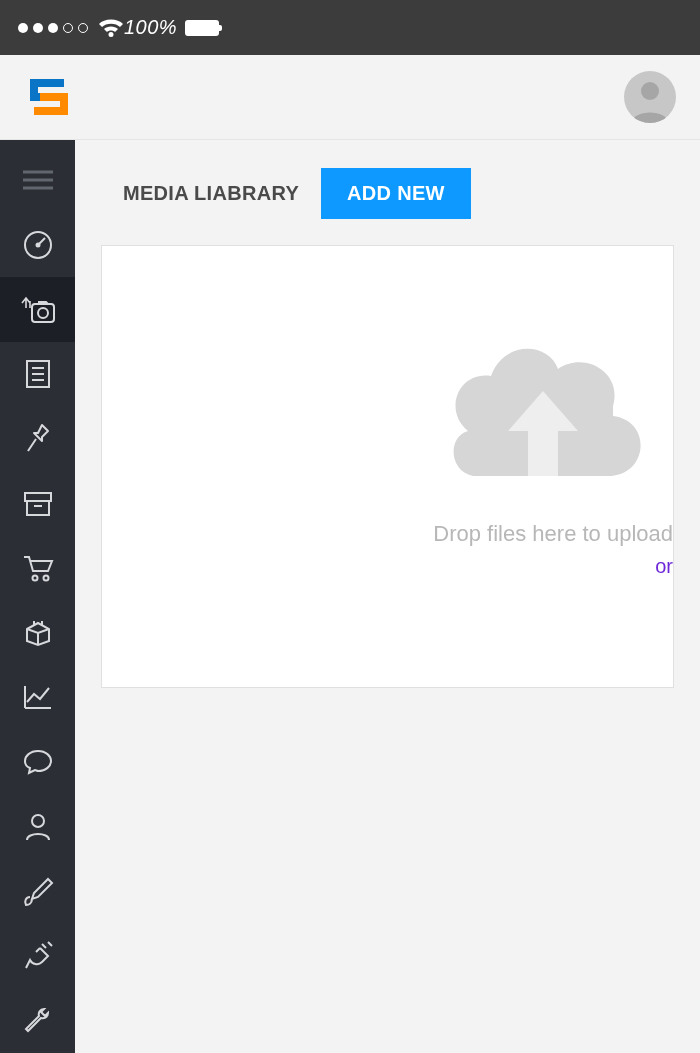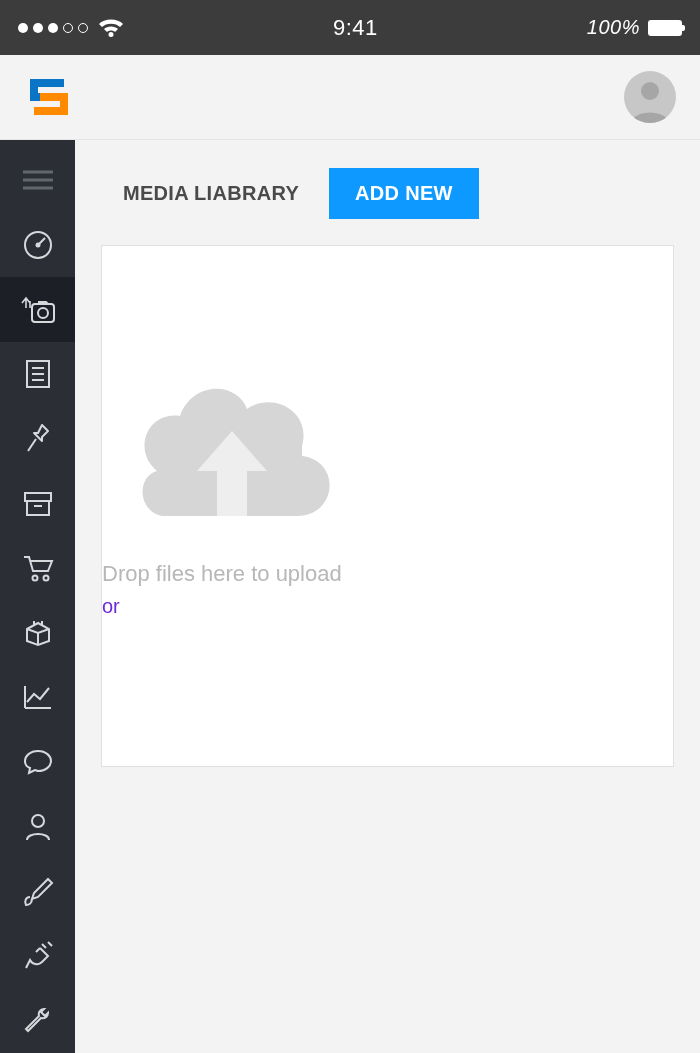--- a/index.html
+++ b/index.html
@@ -105,31 +105,30 @@
     font-weight: 700;
     color: #4a4a4a;
     padding: 14px 22px;
     cursor: pointer;
     letter-spacing: 0.3px;
   }
   .tab.primary {
     background: #0d99ff;
     color: #fff;
     padding: 14px 26px;
-    margin-left: 8px;
   }
 
   
   .upload-panel {
     background: #fff;
     border: 1px solid #e0e0e0;
-    height: 522px;
+    height: 443px;
     display: flex;
     flex-direction: column;
-    align-items: flex-start;
+    align-items: flex-end;
     justify-content: center;
     padding-bottom: 20px;
   }
   .cloud-wrap { margin-bottom: 20px; }
   .drop-text {
     color: #b7b7b7;
     font-size: 22px;
     margin-bottom: 8px;
     text-align: center;
   }
@@ -160,21 +159,20 @@
         <span class="dot on"></span>
       <span class="dot off"></span>
         <span class="dot off"></span>
     </div>
     <span>
       <svg width="26" height="20" viewBox="0 0 26 20">
           <path d="M1 6 C6 0 20 0 25 6 L22 9 C18 4.5 8 4.5 4 9 Z M6 11 C9 7.5 17 7.5 20 11 L17 14 C15 12 11 12 9 14 Z M13 19 A2.5 2.5 0 1 0 13 14 A2.5 2.5 0 0 0 13 19 Z" fill="#fff"></path>
         </svg>
     </span>
   </div>
-  <div class="status-center">9:41</div>
   <div class="status-right">
     <span>100%</span>
     <span class="battery"></span>
   </div>
 </div>
 
 <div class="top-header">
   <span>
     <svg width="50" height="44" viewBox="0 0 50 44">
       <path d="M6 4 L40 4 L40 12 L14 12 L14 18 L34 18 L34 26 L6 26 Z" fill="#0a74c6"></path>

